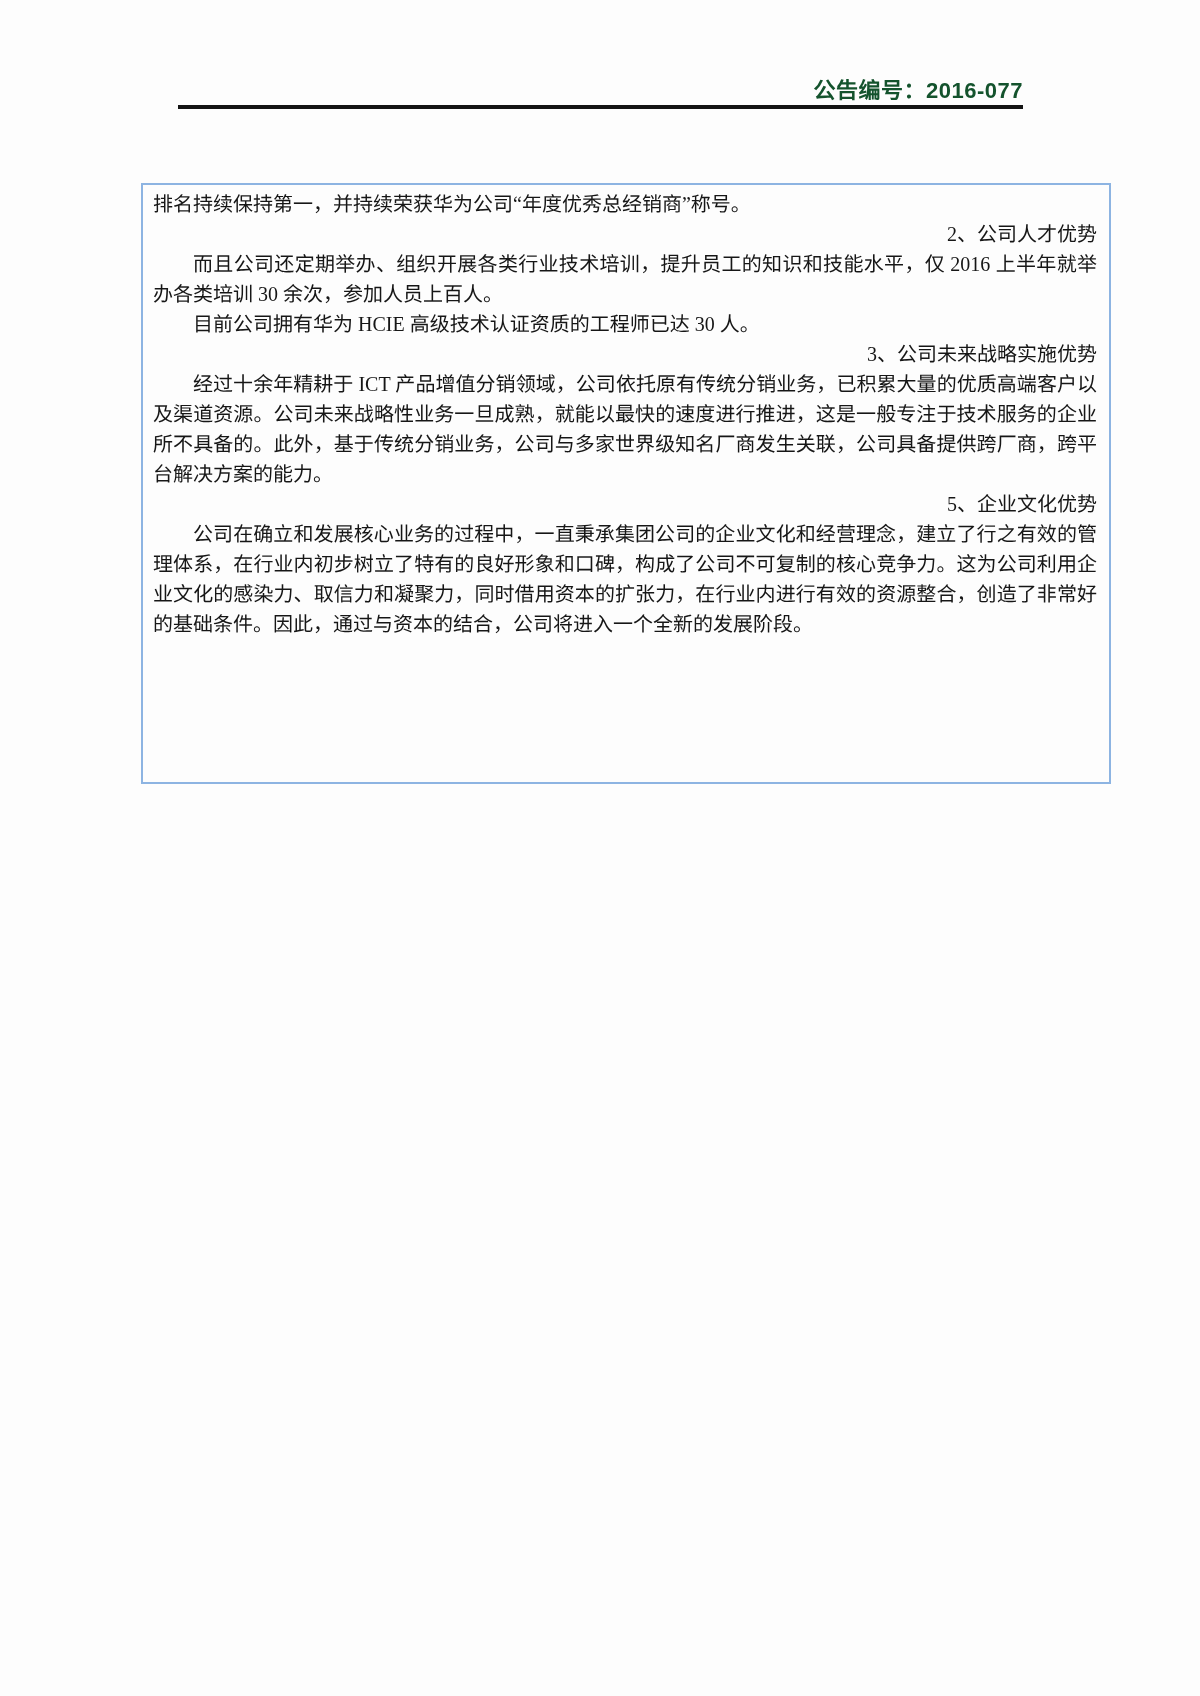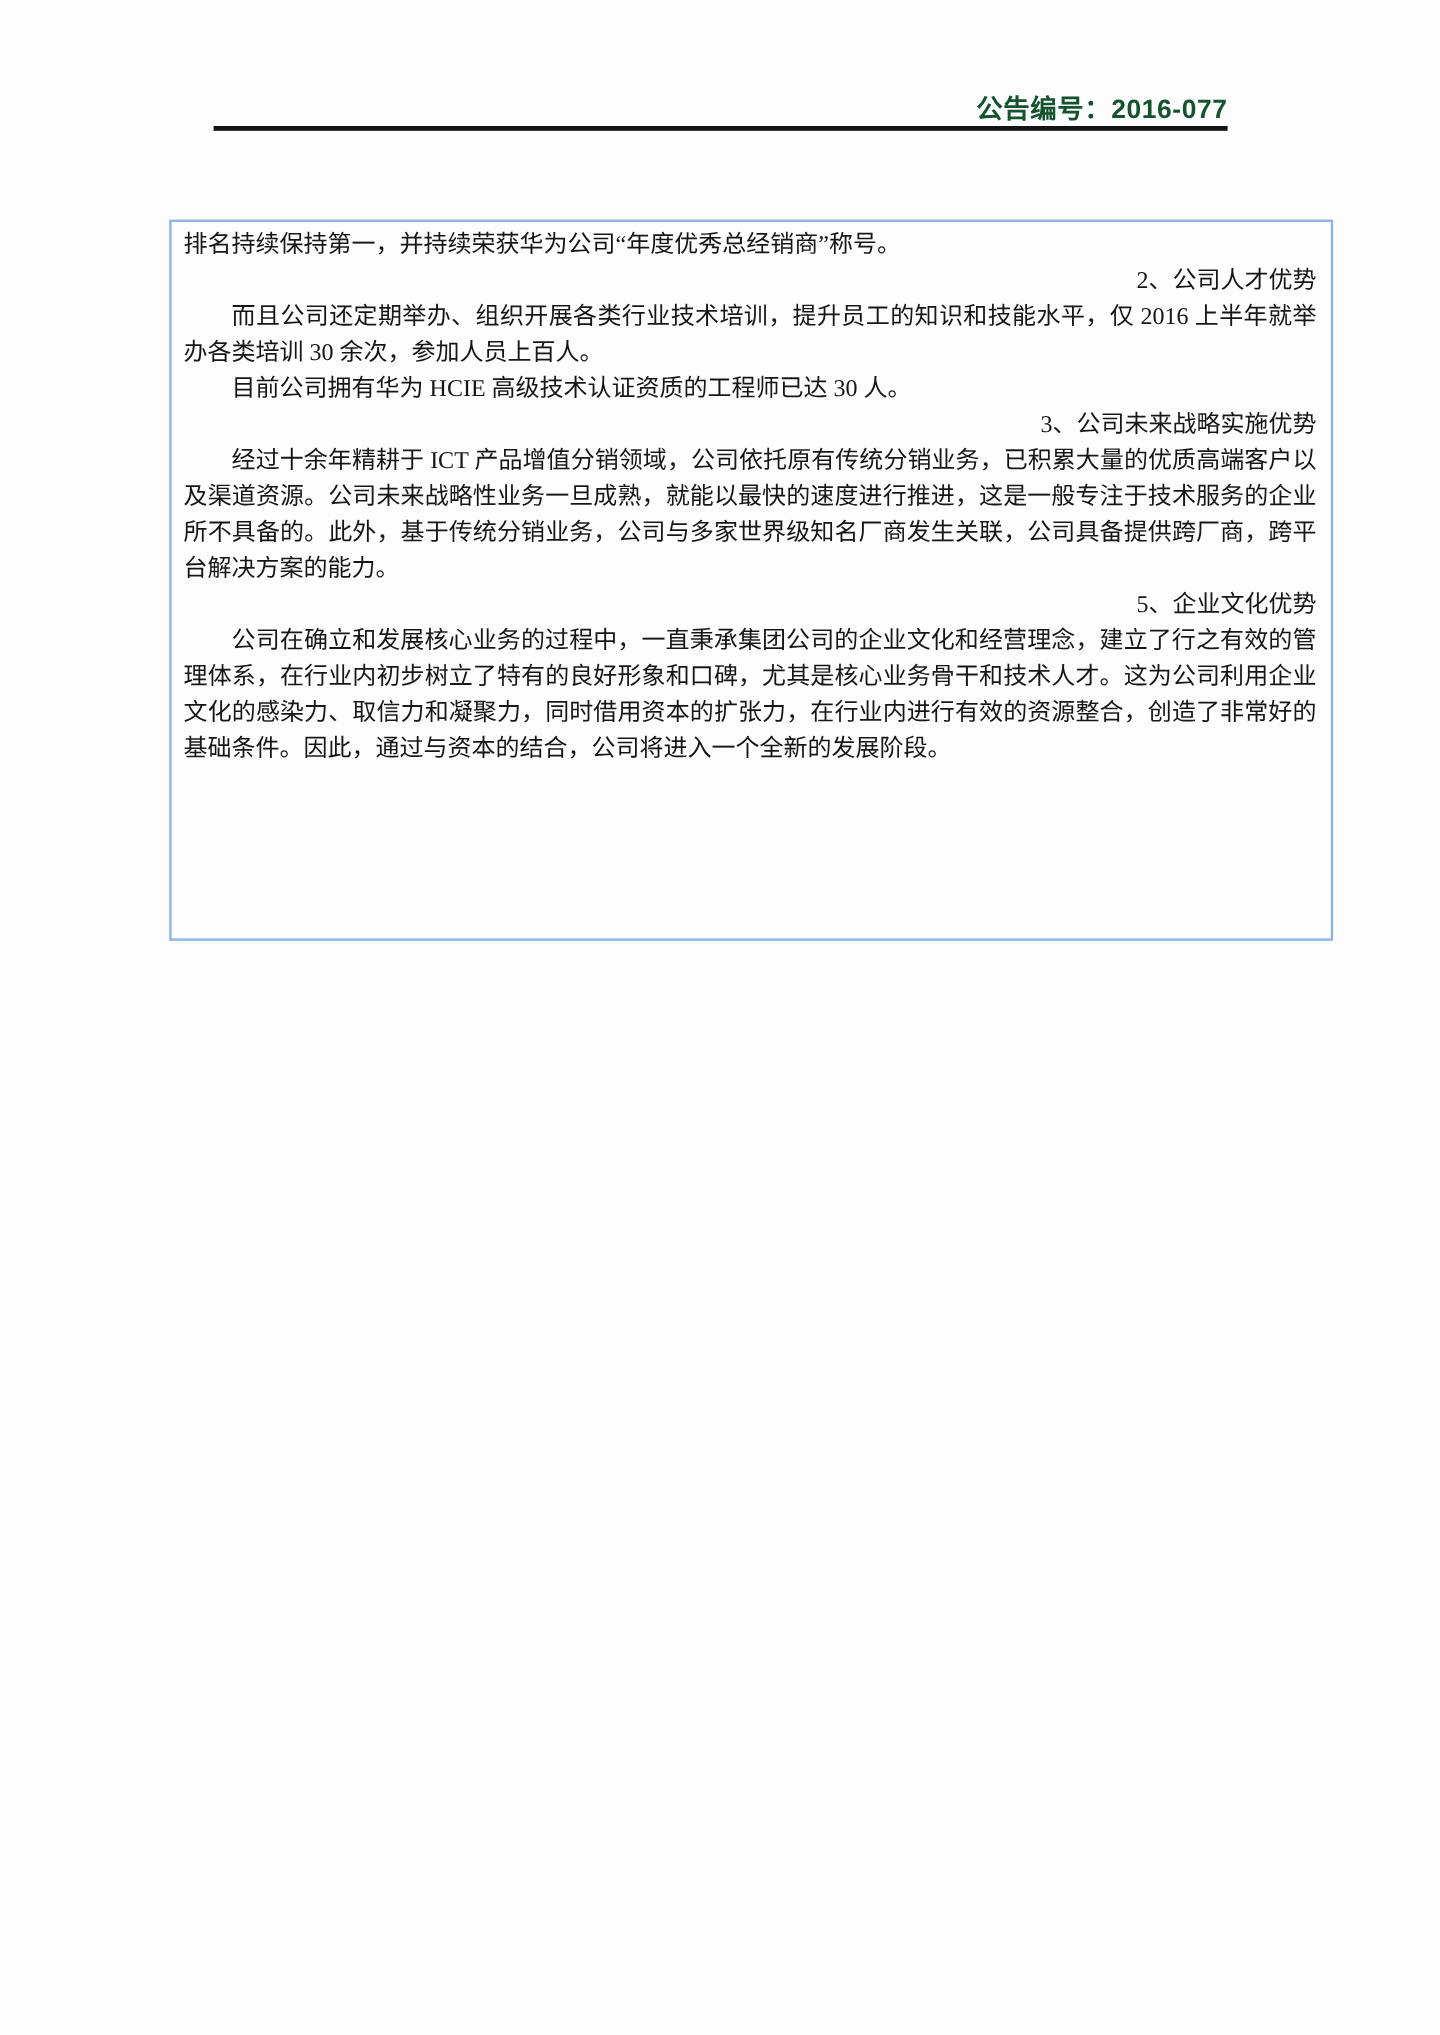--- a/index.html
+++ b/index.html
@@ -88,16 +88,16 @@
   <div class="header-rule"></div>
 
   <div class="content-box">
     <p class="para-continuation">排名持续保持第一，并持续荣获华为公司“年度优秀总经销商”称号。</p>
     <p class="para-heading">2、公司人才优势</p>
     <p class="para-body">而且公司还定期举办、组织开展各类行业技术培训，提升员工的知识和技能水平，仅 2016 上半年就举办各类培训 30 余次，参加人员上百人。</p>
     <p class="para-body">目前公司拥有华为 HCIE 高级技术认证资质的工程师已达 30 人。</p>
     <p class="para-heading">3、公司未来战略实施优势</p>
     <p class="para-body">经过十余年精耕于 ICT 产品增值分销领域，公司依托原有传统分销业务，已积累大量的优质高端客户以及渠道资源。公司未来战略性业务一旦成熟，就能以最快的速度进行推进，这是一般专注于技术服务的企业所不具备的。此外，基于传统分销业务，公司与多家世界级知名厂商发生关联，公司具备提供跨厂商，跨平台解决方案的能力。</p>
     <p class="para-heading">5、企业文化优势</p>
-    <p class="para-body">公司在确立和发展核心业务的过程中，一直秉承集团公司的企业文化和经营理念，建立了行之有效的管理体系，在行业内初步树立了特有的良好形象和口碑，尤其是核心业务骨干和技术人才。这为公司利用企业文化的感染力、取信力和凝聚力，同时借用资本的扩张力，在行业内进行有效的资源整合，创造了非常好的基础条件。因此，通过与资本的结合，公司将进入一个全新的发展阶段。</p>
+    <p class="para-body">公司在确立和发展核心业务的过程中，一直秉承集团公司的企业文化和经营理念，建立了行之有效的管理体系，在行业内初步树立了特有的良好形象和口碑，构成了公司不可复制的核心竞争力。这为公司利用企业文化的感染力、取信力和凝聚力，同时借用资本的扩张力，在行业内进行有效的资源整合，创造了非常好的基础条件。因此，通过与资本的结合，公司将进入一个全新的发展阶段。</p>
   </div>
 
 </div>
 
 </body></html>

